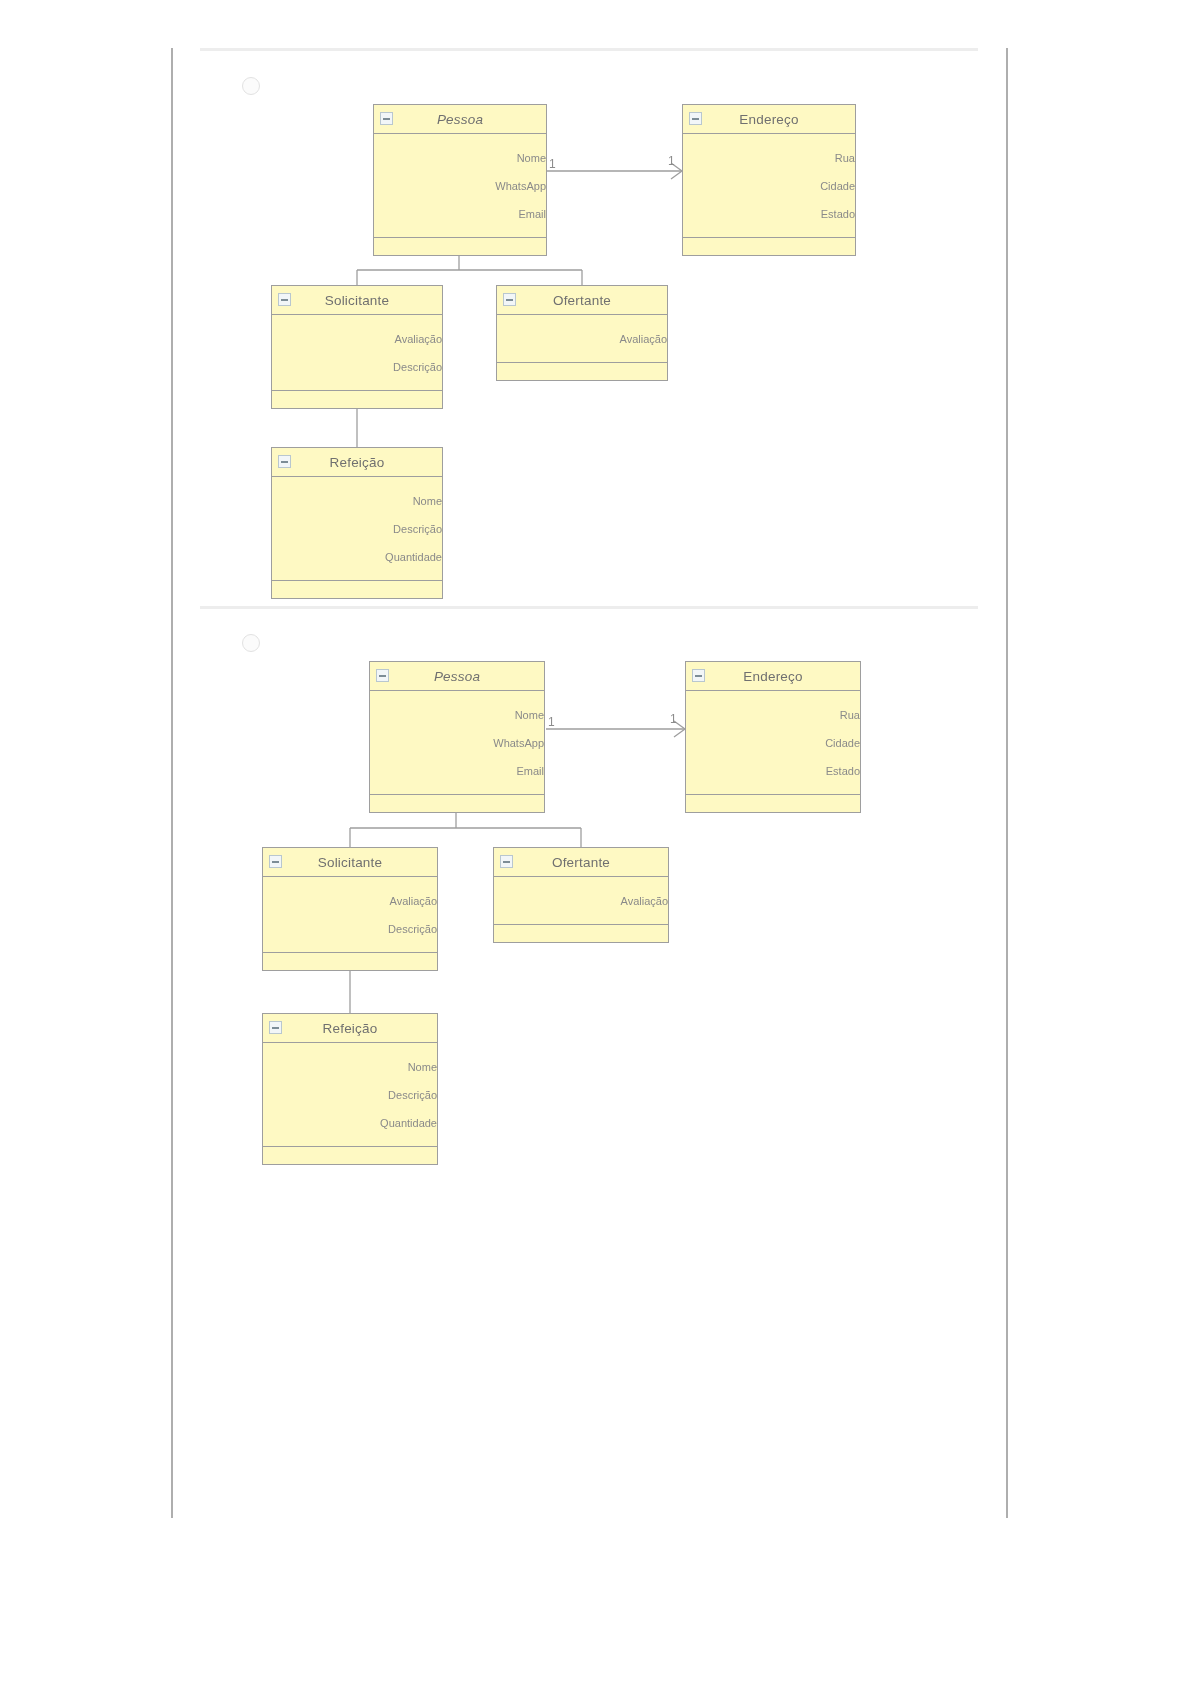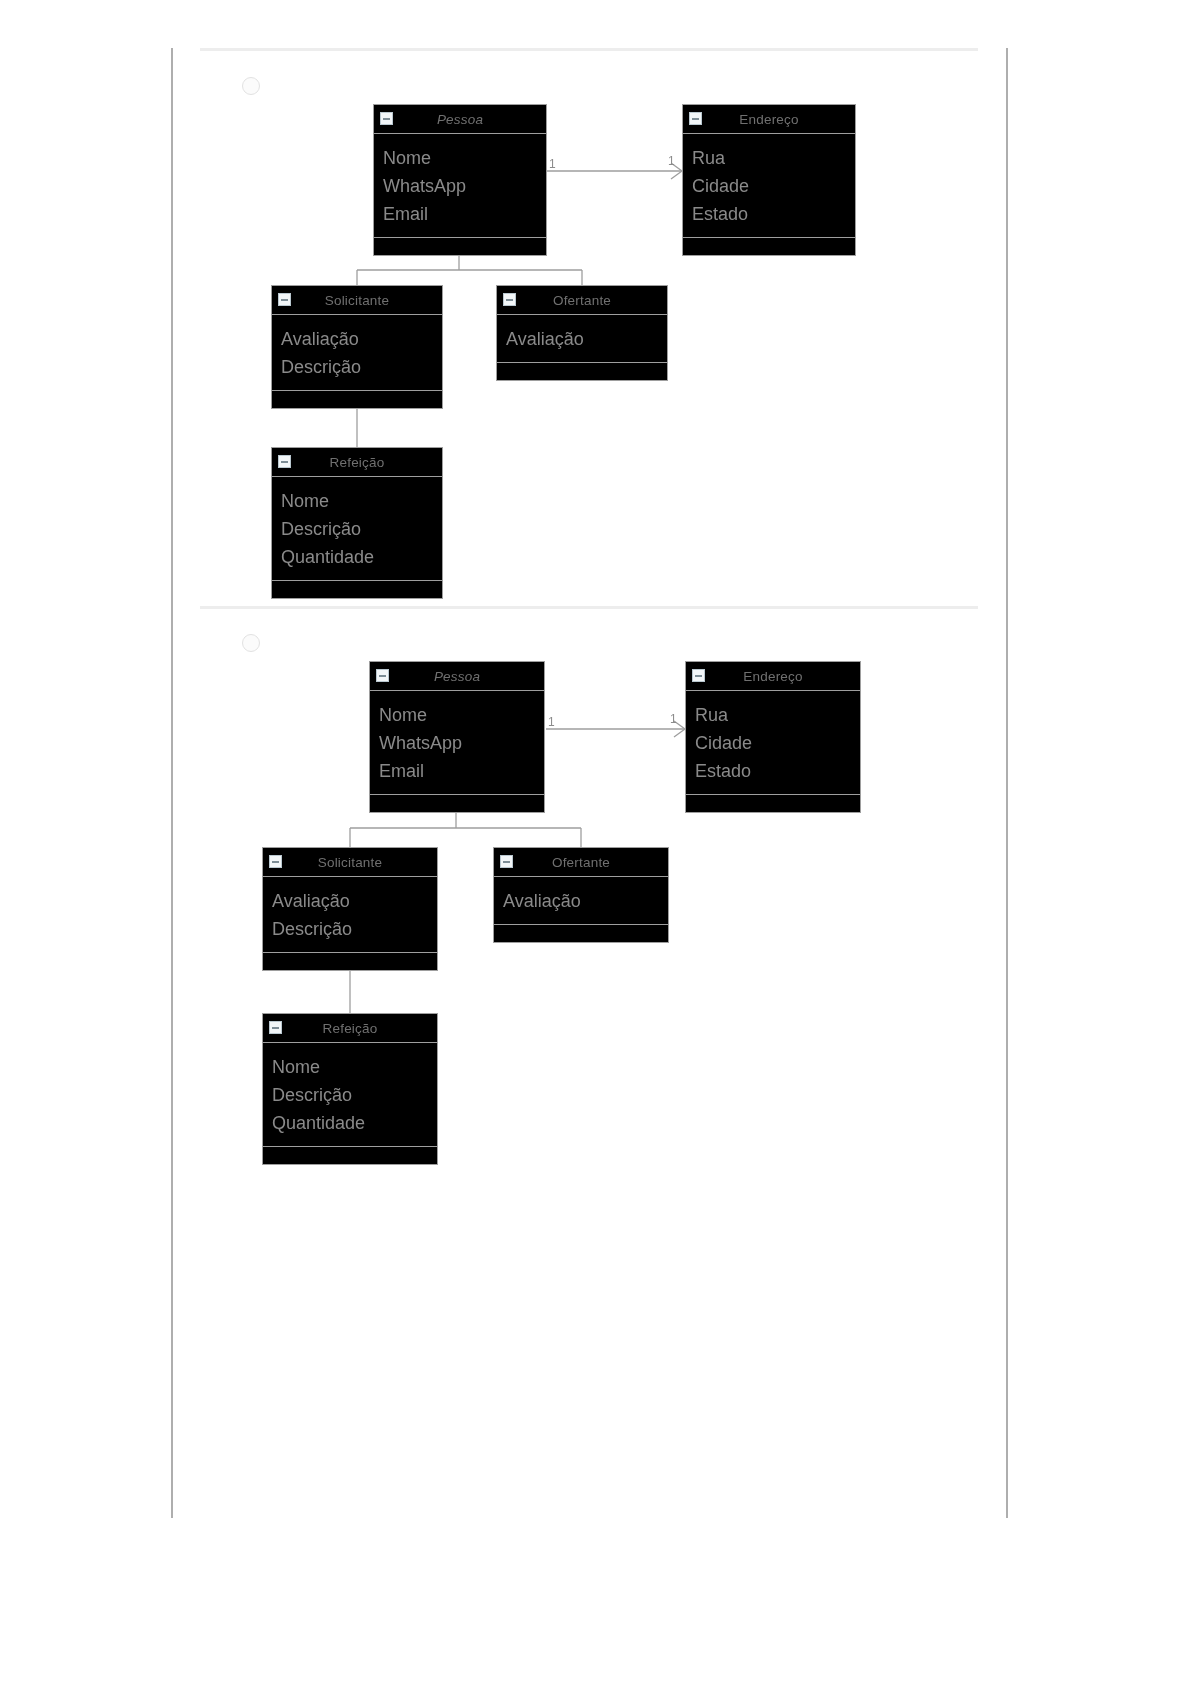--- a/index.html
+++ b/index.html
@@ -57,21 +57,21 @@
     width: 1190px;
     height: 1684px;
     pointer-events: none;
   }
 
   
   .uml-class {
     position: absolute;
     box-sizing: border-box;
     border: 1.3px solid #9e9e9e;
-    background: #000000;
+    background: #fef9c3;
   }
   .uml-header {
     position: relative;
     height: 29px;
     border-bottom: 1.3px solid #9e9e9e;
     display: flex;
     align-items: center;
     justify-content: center;
     box-sizing: border-box;
   }
@@ -102,24 +102,25 @@
     height: 1.5px;
     background: #7d8d96;
   }
 
   .uml-attrs {
     padding: 10px 0 9px 9px;
     box-sizing: border-box;
     border-bottom: 1.3px solid #9e9e9e;
   }
   .uml-attr {
-    font-size: 18px;
+    font-size: 11px;
     color: #8a8a8a;
     line-height: 28px;
     white-space: nowrap;
+    text-align: right;
   }
   .uml-ops {
     height: 17px;
   }
 
   
   .mult-label {
     position: absolute;
     font-size: 12px;
     color: #8c8c8c;

